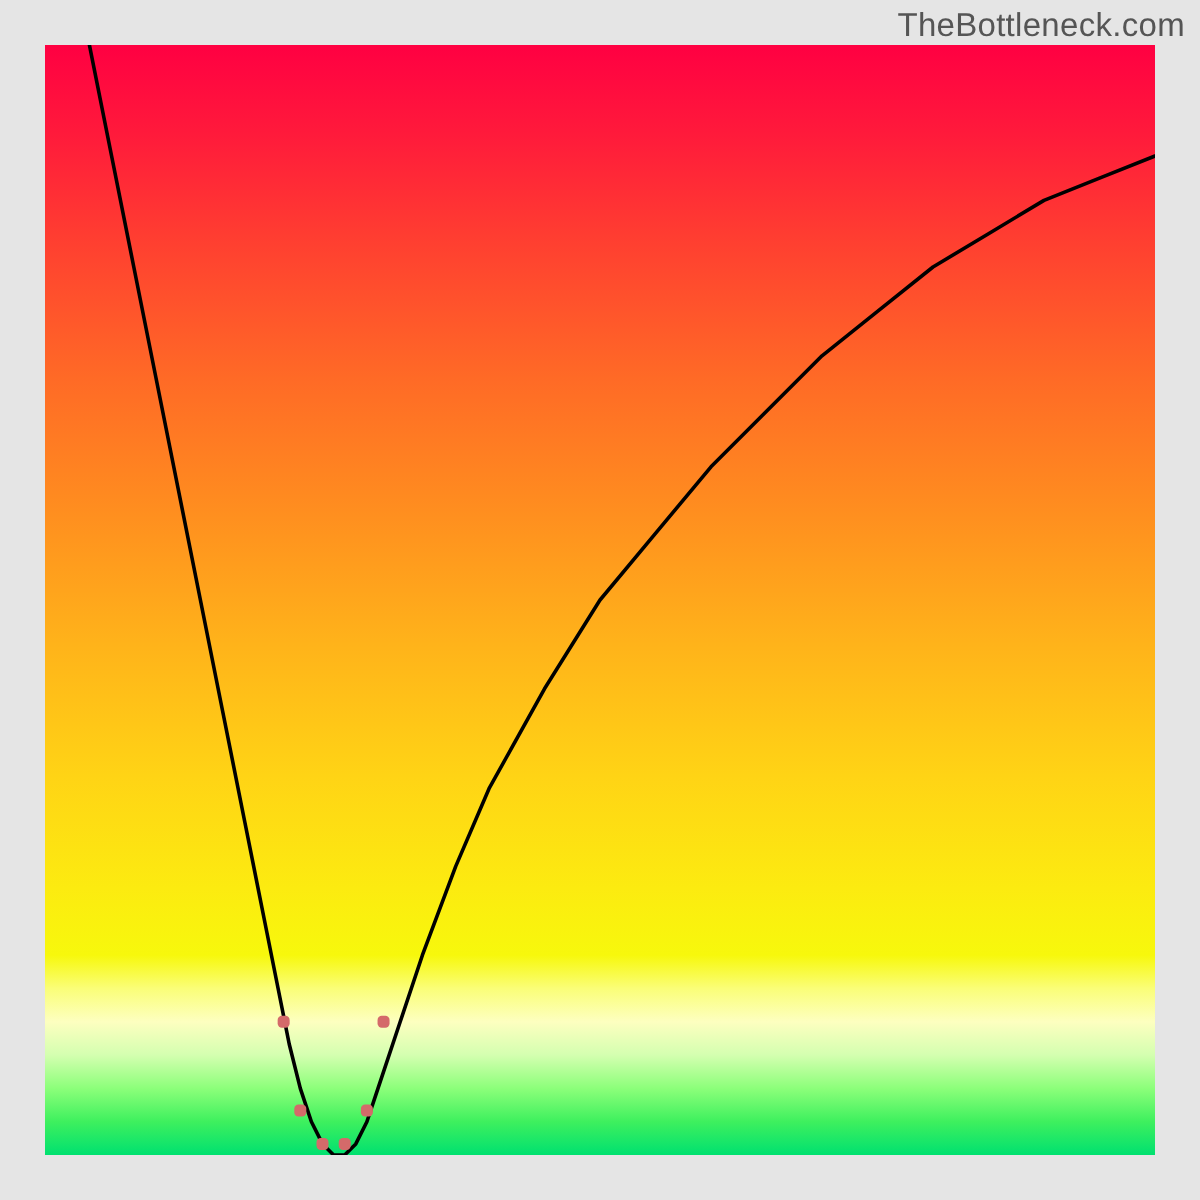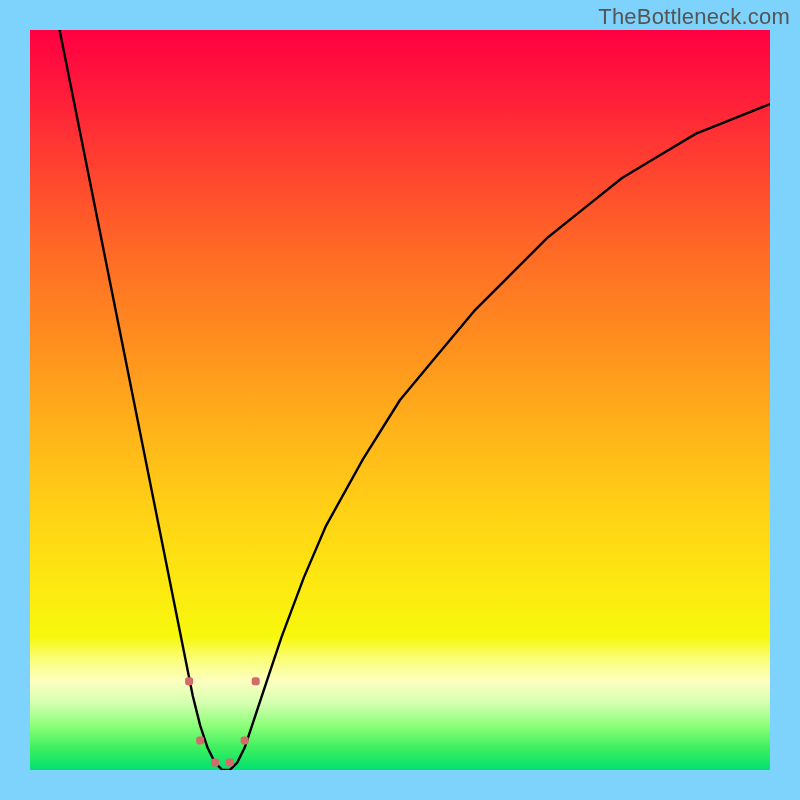--- a/index.html
+++ b/index.html
@@ -8,21 +8,21 @@
     width: 800px;
     height: 800px;
     overflow: hidden;
     background: #000;
     font-family: Arial, Helvetica, sans-serif;
   }
   .frame {
     position: relative;
     width: 800px;
     height: 800px;
-    background: #7dd3fc;
+    background: #e5e5e5;
   }
   .plot {
     position: absolute;
     left: 30px;
     top: 30px;
     width: 740px;
     height: 740px;
     
     background: linear-gradient(to bottom,
       #ff0042 0%,

